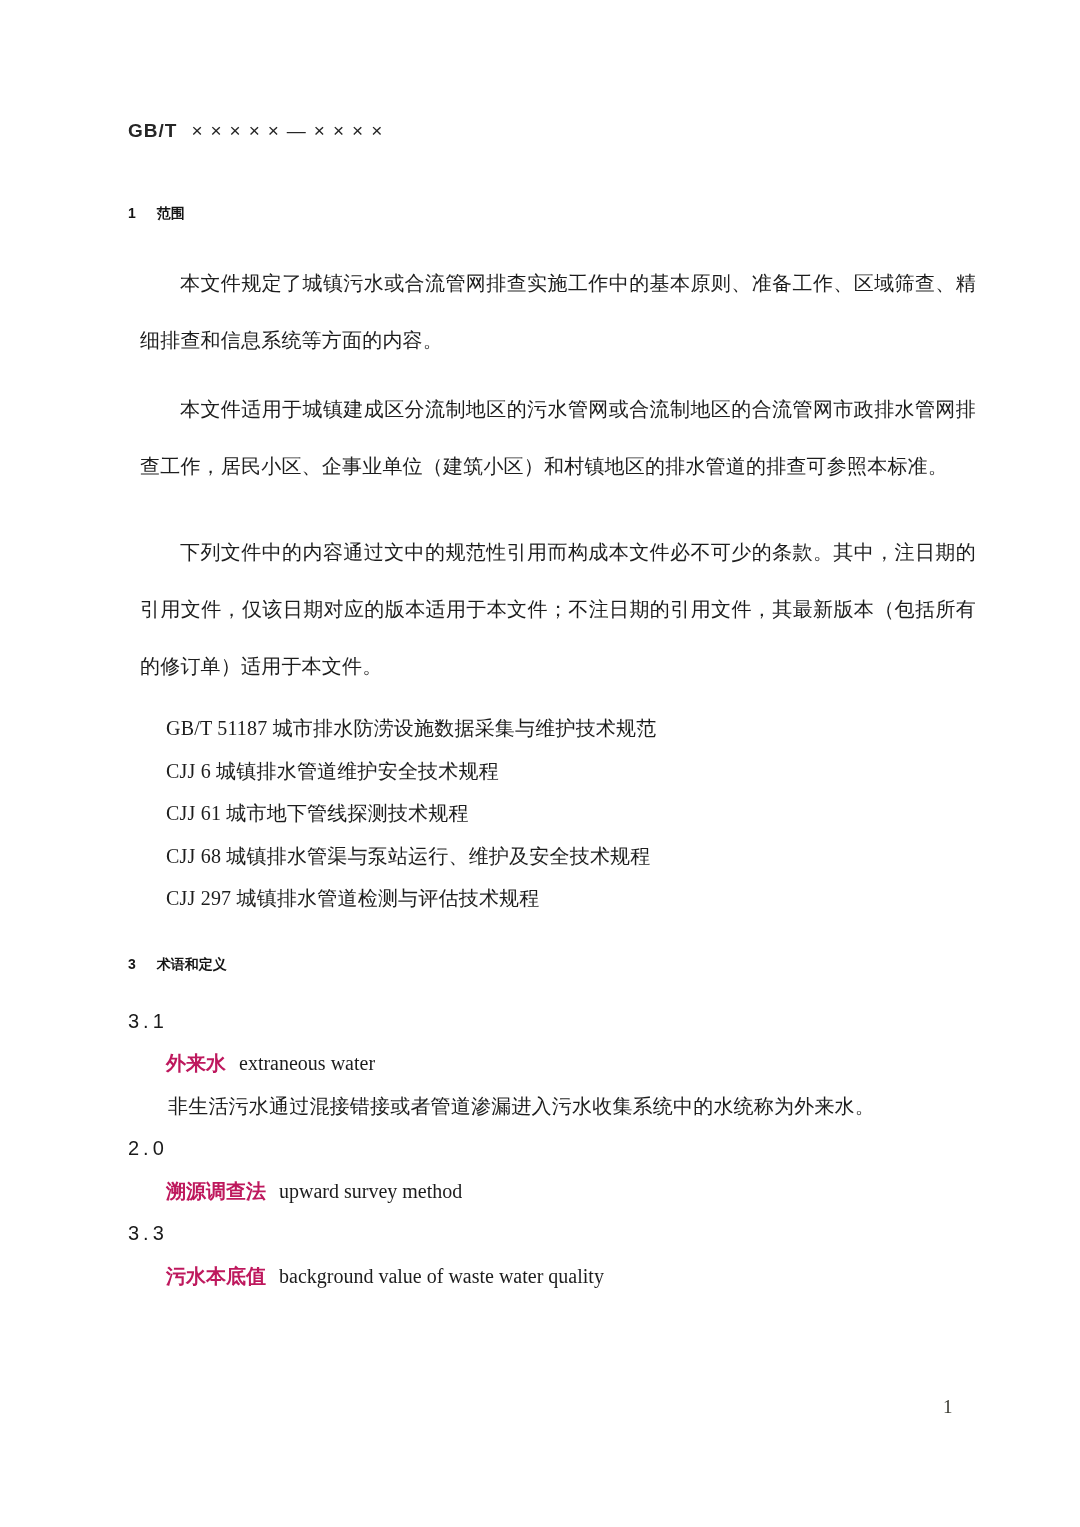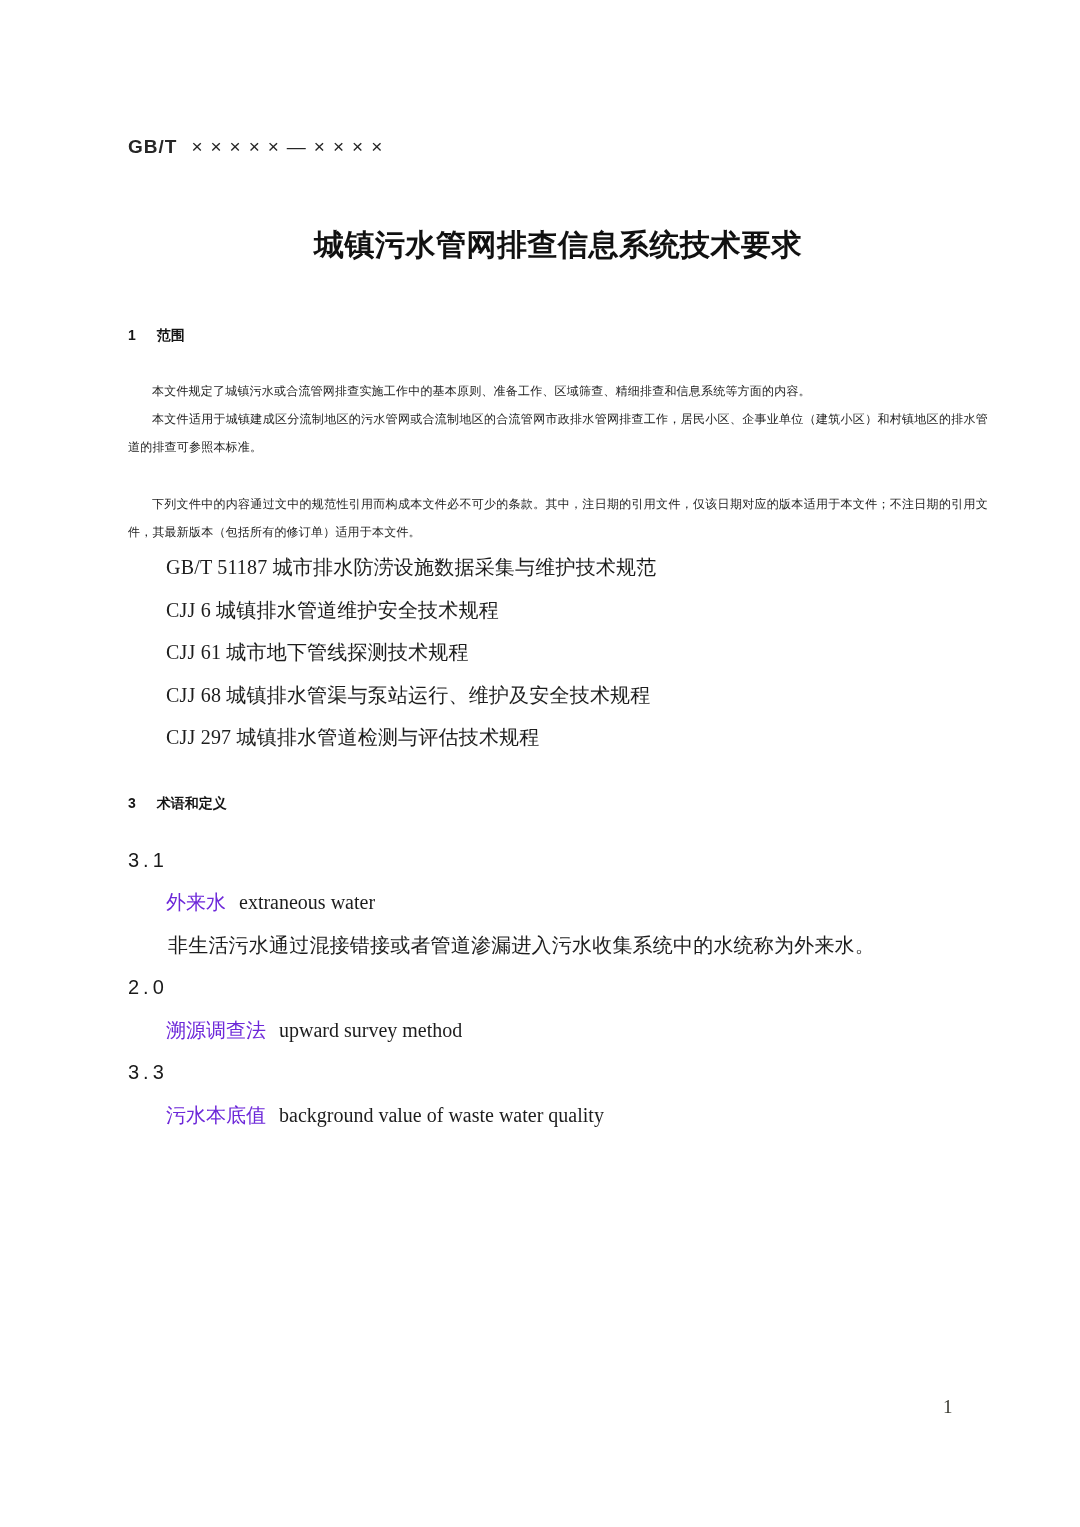--- a/index.html
+++ b/index.html
@@ -13,21 +13,21 @@
     height: 1527px;
     margin: 0 auto;
     background: #ffffff;
     color: #1d1d1d;
     font-family: "Liberation Serif", "DejaVu Serif", serif;
     overflow: hidden;
   }
   .content {
     position: absolute;
     left: 128px;
-    top: 16px;
+    top: 0;
     width: 860px;
   }
   .header-code {
     margin-top: 119px;
     font-family: "Liberation Sans", "DejaVu Sans", sans-serif;
     font-size: 19px;
     line-height: 24px;
     color: #262626;
   }
   .header-code .code-label {
@@ -58,23 +58,23 @@
   }
   .sec-heading .sec-num {
     display: inline-block;
     margin-right: 21px;
     font-weight: bold;
   }
   .sh-1 { margin-top: 58px; }
   .sh-2 { margin-top: 30px; }
   .sh-3 { margin-top: 32px; }
   .para {
-    margin: 0;
-    font-size: 12px;
-    line-height: 28px;
+    margin: 12px;
+    font-size: 20px;
+    line-height: 57px;
     text-align: justify;
     text-indent: 2em;
     letter-spacing: 0.2px;
   }
   .para-first { margin-top: 30px; }
   .para-s2 { margin-top: 29px; }
   .ref-line {
     font-size: 20px;
     line-height: 42.5px;
     padding-left: 38px;
@@ -88,23 +88,23 @@
     color: #1a1a1a;
   }
   .clause-first { margin-top: 24px; }
   .term-line {
     font-size: 20px;
     line-height: 42.5px;
     padding-left: 38px;
   }
   .term-zh {
     font-family: "Liberation Sans", "DejaVu Sans", sans-serif;
-    font-weight: normal;
+    font-weight: bold;
     margin-right: 13px;
-    color: #6d28d9;
+    color: #be185d;
     text-align: center;
   }
   .term-en {
     font-family: "Liberation Serif", "DejaVu Serif", serif;
     font-size: 20px;
     margin-top: 8px;
   }
   .def {
     margin: 0;
     font-size: 20px;
@@ -126,21 +126,20 @@
 </head>
 <body>
 
 <div class="page">
   <div class="content">
 
     <div class="header-code">
       <span class="code-label">GB/T</span><span class="code-value">×××××—××××</span>
     </div>
 
-    <h1 class="doc-title">城镇污水管网排查信息系统技术要求</h1>
 
     <div class="sec-heading sh-1">
       <span class="sec-num">1</span><span>范围</span>
     </div>
     <p class="para para-first">本文件规定了城镇污水或合流管网排查实施工作中的基本原则、准备工作、区域筛查、精细排查和信息系统等方面的内容。</p>
     <p class="para">本文件适用于城镇建成区分流制地区的污水管网或合流制地区的合流管网市政排水管网排查工作，居民小区、企事业单位（建筑小区）和村镇地区的排水管道的排查可参照本标准。</p>
 
     <p class="para para-s2">下列文件中的内容通过文中的规范性引用而构成本文件必不可少的条款。其中，注日期的引用文件，仅该日期对应的版本适用于本文件；不注日期的引用文件，其最新版本（包括所有的修订单）适用于本文件。</p>
     <div class="ref-line">GB/T 51187 城市排水防涝设施数据采集与维护技术规范</div>
     <div class="ref-line">CJJ 6 城镇排水管道维护安全技术规程</div>

